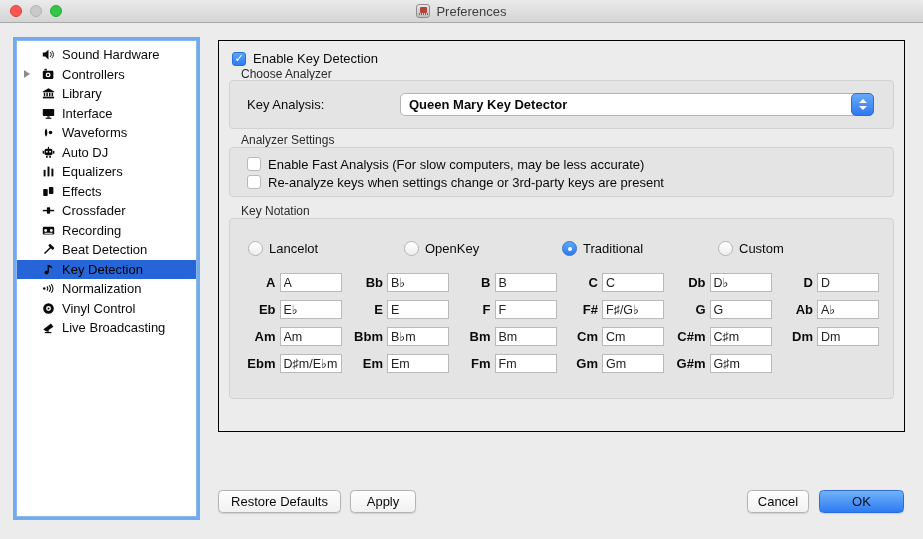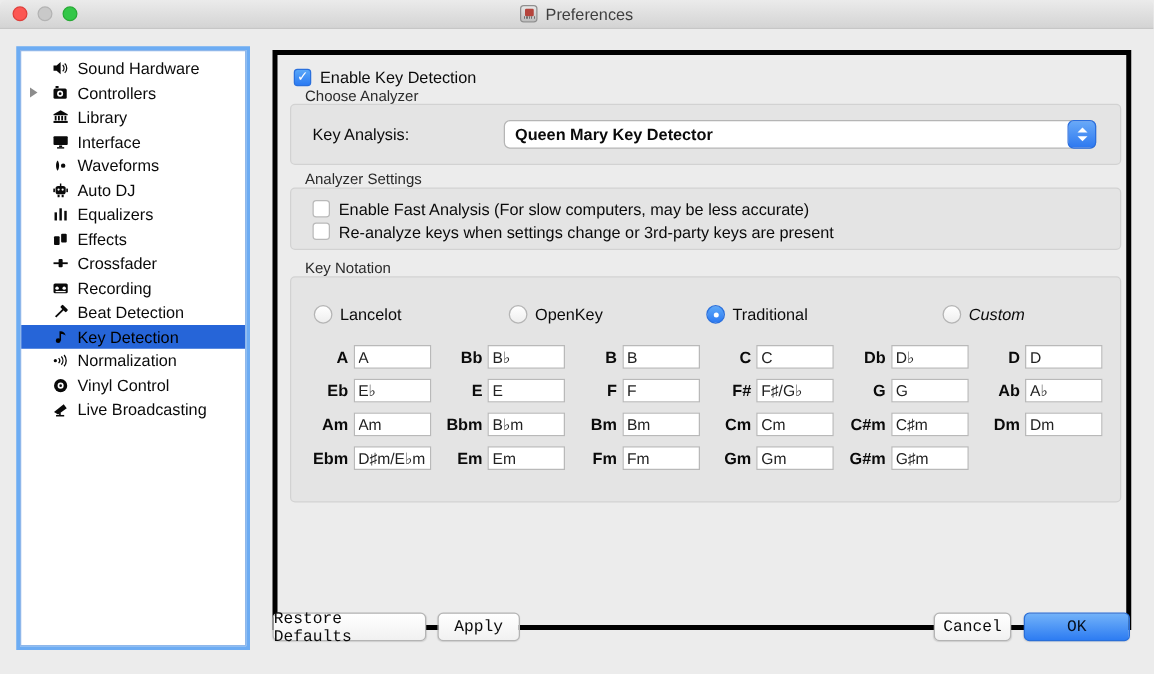--- a/index.html
+++ b/index.html
@@ -53,22 +53,22 @@
   }
   .side-item.selected{background:#2665d8;color:#000000;}
   .side-item .icn{width:16px;display:flex;justify-content:center;flex:0 0 16px;}
   .side-item svg{width:13px;height:13px;fill:currentColor;}
   .disclosure{
     position:absolute;left:7px;top:5.5px;width:0;height:0;
     border-left:6px solid #8c8c8c;border-top:4.5px solid transparent;border-bottom:4.5px solid transparent;
   }
   
   .panel{
-    position:absolute;left:218px;top:40px;width:687px;height:464px;
-    background:#ececec;border:4px solid #000000;box-sizing:border-box;
+    position:absolute;left:218px;top:40px;width:687px;height:392px;
+    background:#ececec;border:1px solid #000000;box-sizing:border-box;
   }
   .row{display:flex;align-items:center;gap:7px;}
   .enable-row{position:absolute;left:13px;top:10px;}
   .grp-title{position:absolute;font-size:12px;color:#2b2b2b;}
   .groupbox{
     position:absolute;background:#e4e4e4;border:1px solid #d2d2d2;border-radius:4px;
     box-sizing:border-box;
   }
   .g1{left:10px;top:39px;width:665px;height:49px;display:flex;align-items:center;padding-left:17px;}
   .g1 .ka-label{width:153px;}
@@ -113,21 +113,21 @@
   .kcell .klabel{font-weight:bold;white-space:nowrap;}
   .kcell input{
     width:62px;height:19px;box-sizing:border-box;border:1px solid #b9b9b9;border-radius:0;
     background:#ffffff;font-family:"Liberation Sans","DejaVu Sans",sans-serif;
     font-size:12.5px;color:#222;padding:0 2px 0 3px;
   }
   
   .btn{
     position:absolute;height:23px;border-radius:4.5px;border:1px solid #b4b4b4;
     background:linear-gradient(#ffffff,#f1f1f1);
-    font-family:Liberation Mono, monospace;font-size:13px;color:#0a0a0a;
+    font-family:Liberation Sans, sans-serif;font-size:13px;color:#0a0a0a;
     display:flex;align-items:center;justify-content:center;box-sizing:border-box;
     box-shadow:0 0.5px 1px rgba(0,0,0,.12);
   }
   .btn.restore{left:218px;top:490px;width:123px;}
   .btn.apply{left:350px;top:490px;width:66px;}
   .btn.cancel{left:747px;top:490px;width:62px;}
   .btn.ok{
     left:819px;top:490px;width:85px;
     background:linear-gradient(#72b2f9,#2d7cf2);border:1px solid #2a6fd8;color:#06101f;
   }
@@ -346,21 +346,21 @@
           <span>Lancelot</span>
         </div>
         <div class="radio-item" style="left: 174px;">
           <span class="radio"></span>
           <span>OpenKey</span>
         </div>
         <div class="radio-item" style="left: 332px;">
           <span class="radio sel"></span>
           <span>Traditional</span>
         </div>
-        <div class="radio-item" style="left: 521px; font-style: italic;">
+        <div class="radio-item" style="left: 488px;">
           <span class="radio"></span>
           <span>Custom</span>
         </div>
       </div>
     <div class="keygrid" id="keygrid">
         <div class="kcell">
           <span class="klabel">A</span>
           <input type="text" value="A" style="">
         </div>
         <div class="kcell">

